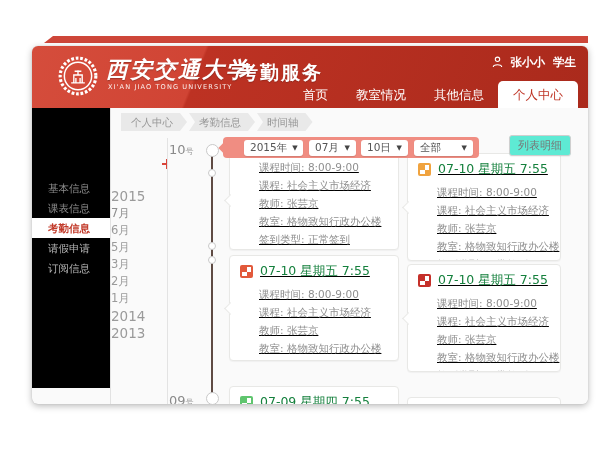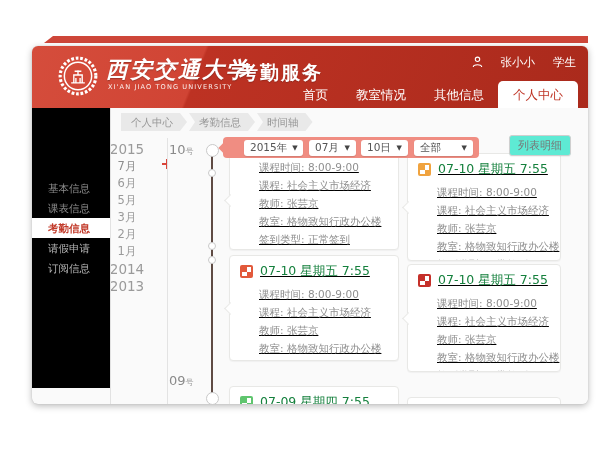--- a/index.html
+++ b/index.html
@@ -21,21 +21,21 @@
     background:linear-gradient(112deg,#d54d3c 0%, #d04434 30%, #bd3223 30.5%, #aa2a1c 100%); }
   .emblem { position:absolute; left:25px; top:9px; width:42px; height:42px; }
   .uni-cn { position:absolute; left:74px; top:9px; color:#fff; font-size:22px;
     font-family:"DejaVu Serif","Liberation Serif",serif; font-style:italic; font-weight:bold;
     letter-spacing:2px; white-space:nowrap; text-shadow:0 1px 1px rgba(0,0,0,.25); }
   .uni-en { position:absolute; left:76px; top:37px; color:#fff; font-size:6.6px;
     letter-spacing:1.1px; opacity:.92; white-space:nowrap; }
   .svc-title { position:absolute; left:207px; top:14px; color:#fff; font-size:19px;
     font-weight:bold; letter-spacing:2px; white-space:nowrap; text-shadow:0 1px 1px rgba(0,0,0,.2); }
   .user-info { position:absolute; top:9px; right:12px; height:14px; display:flex;
-    align-items:center; gap:18px; color:#fff; font-size:11.5px; cursor:pointer; white-space:nowrap; }
+    align-items:center; gap:8px; color:#fff; font-size:11.5px; cursor:pointer; white-space:nowrap;font-weight:bold; }
   .nav { position:absolute; right:10px; bottom:0; height:27px; display:flex; align-items:stretch; }
   .nav-item { color:#fff; font-size:12.5px; line-height:27px; padding:0 14px;
     cursor:pointer; white-space:nowrap; }
   .nav-item.active { background:#fff; color:#bf3526; border-radius:5px 5px 0 0; padding:0 15px; }
 
   
   .sidebar { position:absolute; left:0; top:62px; width:78px; bottom:16px; background:#000000; }
   .side-item { position:absolute; left:0; width:100%; height:20px; line-height:20px;
     padding-left:16px; font-size:10.5px; color:#8d8d8d; cursor:pointer; white-space:nowrap; }
   .side-item.dim { color:#b7b7b7; }
@@ -47,22 +47,22 @@
 
   
   .breadcrumb { position:absolute; left:10px; top:5px; height:18px; display:flex; }
   .bc-item { background:#e9e9e9; color:#979797; font-size:10.5px; line-height:18px;
     padding:0 14px 0 10px; margin-right:2px; cursor:pointer; white-space:nowrap;
     clip-path:polygon(0 0, calc(100% - 7px) 0, 100% 50%, calc(100% - 7px) 100%, 0 100%, 6px 50%); }
   .bc-item:first-child { clip-path:polygon(0 0, calc(100% - 7px) 0, 100% 50%, calc(100% - 7px) 100%, 0 100%); }
 
   
   .tl-nav { position:absolute; left:0; top:33px; width:53px; }
-  .tl-item { position:absolute; right:12px; width:50px; text-align:center; color:#9a9a9a;
-    cursor:pointer; white-space:nowrap; }
+  .tl-item { position:absolute; right:3px; width:50px; text-align:left; color:#9a9a9a;
+    cursor:pointer; white-space:nowrap;margin-top:47px; }
   .tl-item.year { font-size:13.5px; }
   .tl-item.month { font-size:11.5px; }
   .tl-item.sel { color:#8d8d8d; }
   .tl-divider { position:absolute; left:56px; top:30px; bottom:0; width:1px; background:#e3e3e3; }
   .month-marker { position:absolute; left:55px; top:51px; width:2px; height:10px;
     background:#d9453a; }
   .month-marker::before { content:""; position:absolute; left:-4px; top:4px; width:4px;
     height:2px; background:#d9453a; }
 
   .day-marker { position:absolute; left:58px; color:#8a8a8a; font-size:13px; white-space:nowrap; }
@@ -166,21 +166,21 @@
         <div class="tl-item month" style="top:103px">1月</div>
         <div class="tl-item year" style="top:120px">2014</div>
         <div class="tl-item year" style="top:137px">2013</div>
       </div>
       <div class="month-marker"></div>
       <div class="tl-divider"></div>
 
       <div class="day-marker" style="top:34px">
         <span>10</span><small>号</small>
       </div>
-      <div class="day-marker" style="top:265px">
+      <div class="day-marker" style="top:285px">
         <span>09</span><small>号</small>
       </div>
 
       <div class="tl-line"></div>
       <div class="tl-dot big" style="top:36px"></div>
       <div class="tl-dot small" style="top:61px"></div>
       <div class="tl-dot small" style="top:134px"></div>
       <div class="tl-dot small" style="top:148px"></div>
       <div class="tl-dot big" style="top:284px"></div>
 

